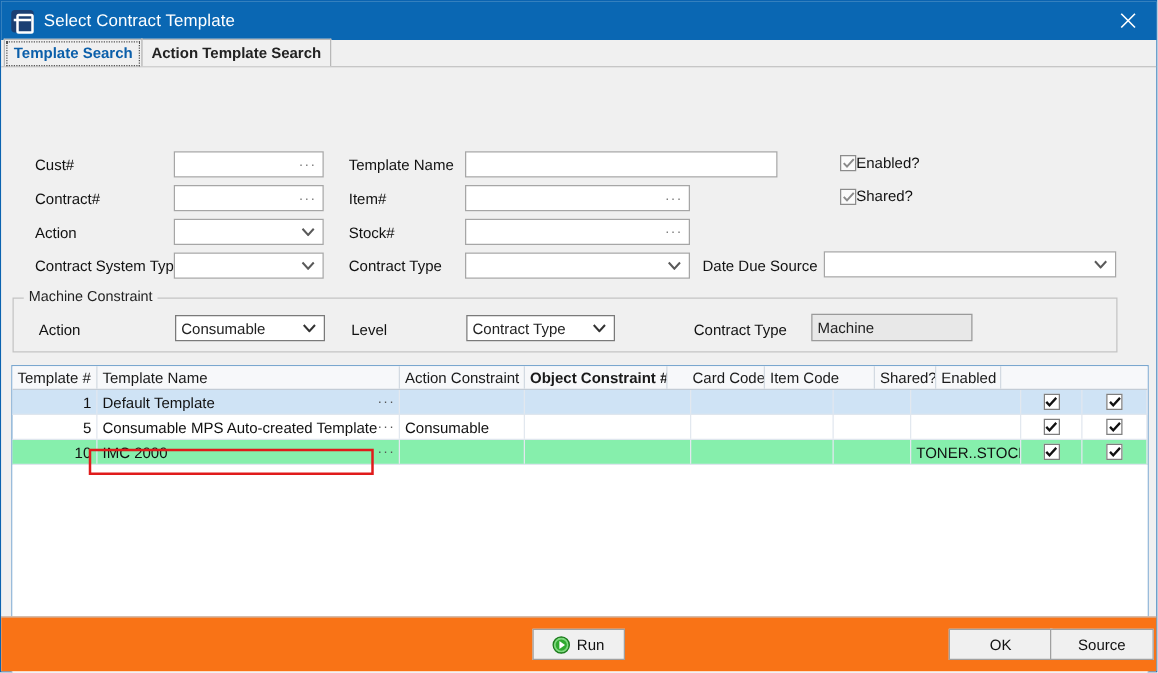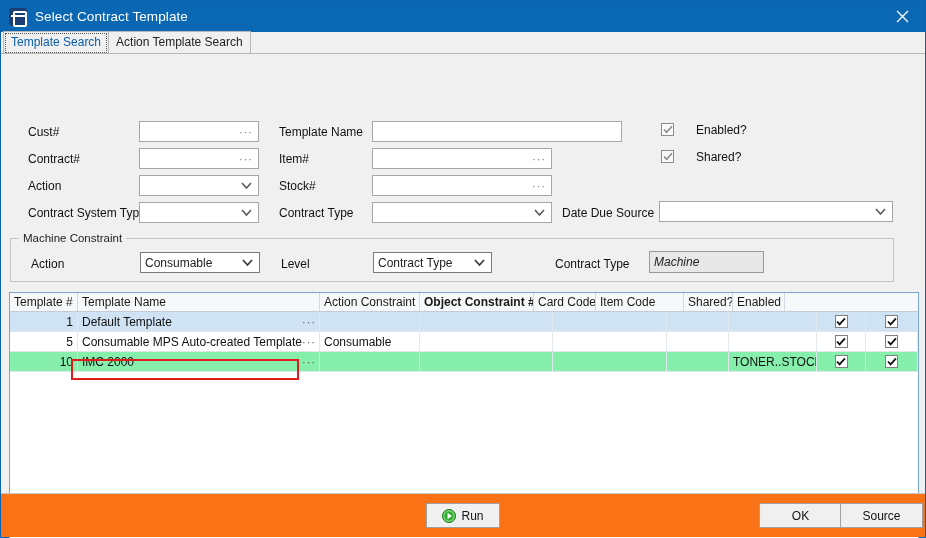--- a/index.html
+++ b/index.html
@@ -58,20 +58,21 @@
   }
   .close-btn svg { display: block; }
   
   .tabstrip {
     flex: 0 0 22px; height: 22px;
     background: #f0f0f0;
     display: flex; align-items: flex-end;
     position: relative;
     padding-left: 2px;
     border-bottom: 1px solid #b8b8b8;
+    font-weight: bold;
   }
   .tab {
     height: 22px; line-height: 21px;
     padding: 0 7px;
     font-size: 12px;
     background: #f0f0f0;
     border: 1px solid #b8b8b8;
     border-bottom: none;
     color: #222;
     cursor: pointer;
@@ -121,22 +122,23 @@
     letter-spacing: 1px; padding-right: 3px; line-height: 10px;
   }
   .field .chev {
     margin-left: auto; padding-right: 4px;
     display: flex; align-items: center;
   }
   .chev svg { display: block; }
   .field.combo-dark { border-color: #7a7a7a; }
   .cbx {
     position: absolute;
-    display: flex; align-items: flex-start; gap: 22px;
+    display: flex; align-items: flex-end; gap: 0;
     font-size: 12px;
+    margin-left: 11px;
   }
   .cbx .box {
     width: 13px; height: 13px;
     border: 1px solid #8c8c8c;
     background: #fafafa;
     display: flex; align-items: center; justify-content: center;
     flex: 0 0 13px;
   }
   .cbx .box svg { display: block; }
   
@@ -395,34 +397,34 @@
         <span class="chev">
           <svg width="11" height="7" viewBox="0 0 11 7">
               <path d="M1 1 L5.5 6 L10 1" stroke="#333" stroke-width="1.6" fill="none"></path>
             </svg>
         </span>
       </div>
 
       <div class="lbl" style="left:544px; top:18px;">
         <span>Contract Type</span>
       </div>
-      <div class="field readonly" style="left:638px; top:12px; width:115px; height:22px;font-style:italic;">
+      <div class="field readonly" style="left:638px; top:12px; width:129px; height:22px;">
         <span class="val">Machine</span>
       </div>
     </div>
 
     <div class="grid">
 
 
       <div class="ghead">
         <div class="c" style="width:68px;">Template #</div>
         <div class="c" style="width:242px;">Template Name</div>
         <div class="c" style="width:100px;">Action Constraint</div>
         <div class="c" style="width:114px;font-weight:bold;">Object Constraint #</div>
-        <div class="c" style="width:62px;">Card Code</div>
+        <div class="c" style="width:62px;margin-left:16px;">Card Code</div>
         <div class="c" style="width:88px;">Item Code</div>
         <div class="c" style="width:49px;">Shared?</div>
         <div class="c" style="width:52px;">Enabled ?</div>
       </div>
 
       <div class="grow sel">
         <div class="c num" style="width:68px;">1</div>
         <div class="c" style="width:242px;">
           <span>Default Template</span>
           <span class="cell-ellipsis">···</span>

